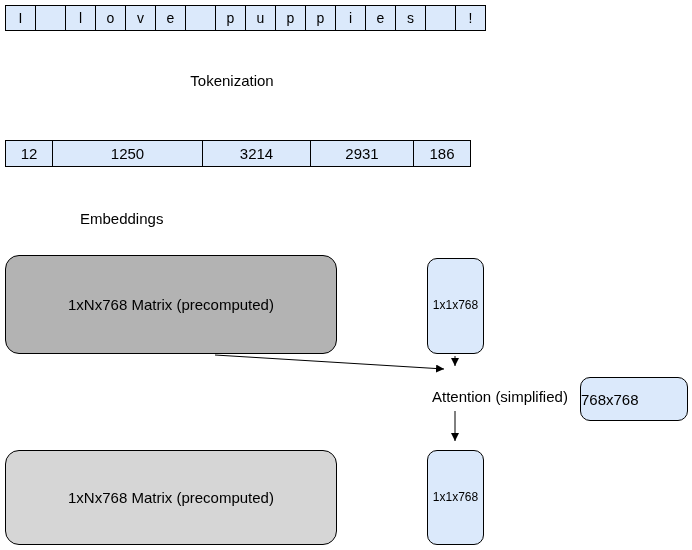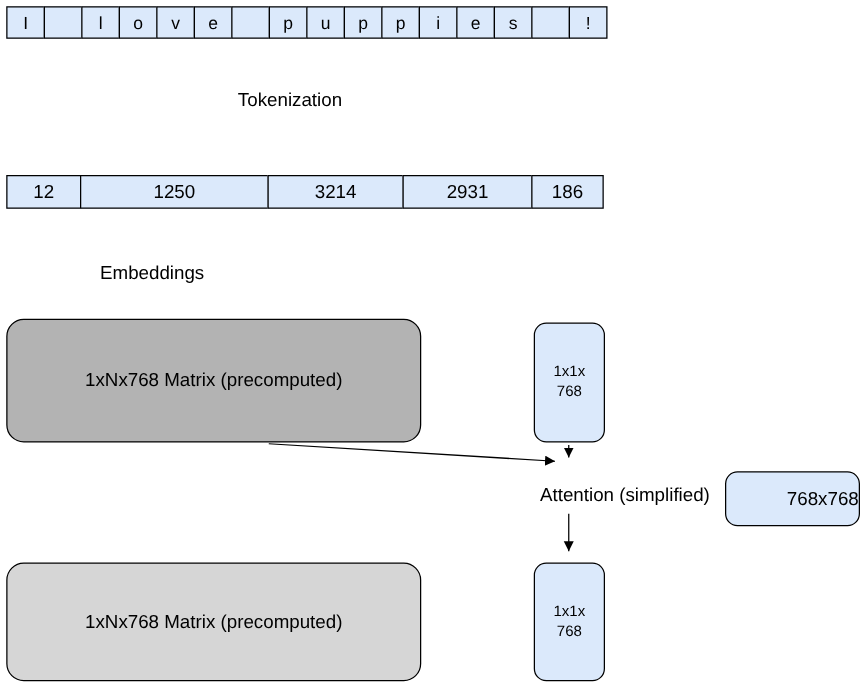--- a/index.html
+++ b/index.html
@@ -16,40 +16,40 @@
 
   .char-row{position:absolute;left:5px;top:5px;display:flex;}
   .char-cell{width:31px;height:26px;margin-left:-1px;border:1px solid var(--cell-border);
     background:var(--cell-blue);display:flex;align-items:center;justify-content:center;font-size:14px;}
   .char-cell:first-child{margin-left:0;}
 
   .token-row{position:absolute;left:5px;top:140px;display:flex;}
   .token-cell{height:27px;margin-left:-1px;border:1px solid var(--cell-border);
     background:var(--cell-blue);display:flex;align-items:center;justify-content:center;font-size:15px;}
   .token-cell:first-child{margin-left:0;}
-  .tk0{width:60px}.tk1{width:151px}.tk2{width:109px}.tk3{width:104px}.tk4{width:58px}
+  .tk0{width:48px}.tk1{width:151px}.tk2{width:109px}.tk3{width:104px}.tk4{width:58px}
 
   .label{position:absolute;font-size:15px;color:var(--text);}
   .label-tokenization{left:82px;top:72px;width:300px;text-align:center;}
   .label-embeddings{left:80px;top:210px;width:300px;text-align:left;}
   .label-attention{left:404px;top:388px;margin-left:28px;}
 
   .matrix-box{position:absolute;left:5px;width:332px;border:1px solid #000;border-radius:14px;
     display:flex;align-items:center;justify-content:center;font-size:15px;}
   .matrix-top{top:255px;height:99px;background:var(--matrix-dark);}
   .matrix-bottom{top:450px;height:95px;background:var(--matrix-light);}
 
   .vector-box{position:absolute;left:427px;width:57px;border:1px solid #000;border-radius:10px;
-    background:var(--cell-blue);display:flex;flex-direction:column;align-items:center;justify-content:center;
+    background:var(--cell-blue);display:flex;flex-direction:row;align-items:center;justify-content:center;
     font-size:12px;line-height:1.3;}
   .vector-top{top:258px;height:96px;}
   .vector-bottom{top:450px;height:95px;}
 
   .attention-box{position:absolute;left:580px;top:377px;width:108px;height:44px;border:1px solid #000;
-    border-radius:10px;background:var(--cell-blue);display:flex;align-items:center;justify-content:flex-end;font-size:15px;}
+    border-radius:10px;background:var(--cell-blue);display:flex;align-items:center;justify-content:flex-start;font-size:15px;}
 
   .arrows{position:absolute;left:0;top:0;pointer-events:none;}
 </style>
 </head>
 <body>
 
 <div class="canvas">
 
   <div class="char-row">
     <div class="char-cell">I</div>

